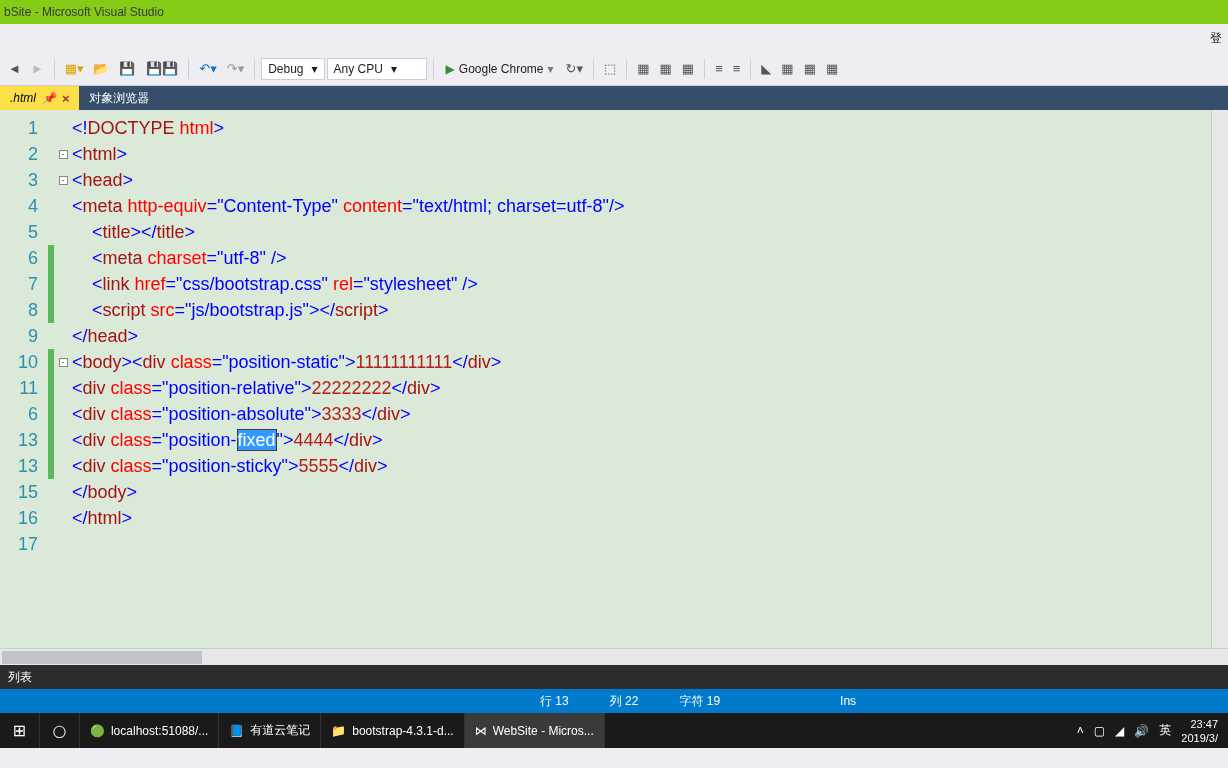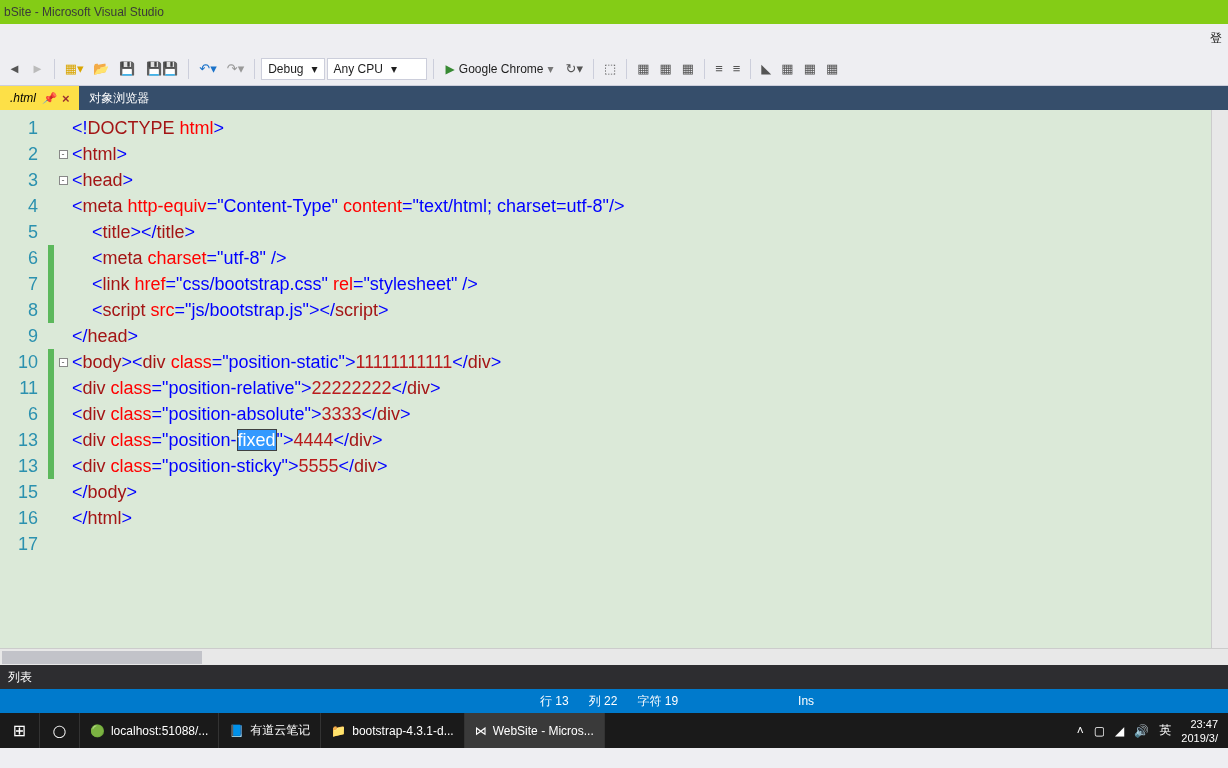--- a/index.html
+++ b/index.html
@@ -46,21 +46,21 @@
 .c-blue { color: #0000ff; }
 .c-brown { color: #a31515; }
 .c-red { color: #ff0000; }
 .c-text { color: #b91c1c; }
 .c-str { color: #0000ff; }
 .sel { background: #3399ff; color: #fff; border: 1px solid #404040; }
 
 .bottom-panel { height: 24px; background: #2d2d30; color: #fff; display: flex; align-items: center; padding-left: 8px; font-size: 12px; }
 
 .status-bar { height: 24px; background: #007acc; color: #fff; display: flex; align-items: center; font-size: 12px; padding: 5px 10px; }
-.status-bar .sb-item { margin-left: 20px; }
+.status-bar .sb-item { margin-left: 41px; }
 .status-bar .sb-first { margin-left: 530px; }
 
 .taskbar { height: 35px; background: #1a1a1a; display: flex; align-items: stretch; color: #fff; font-size: 12px; }
 .task-item { display: flex; align-items: center; gap: 6px; padding: 0 10px; border-right: 1px solid #333; cursor: default; }
 .task-item.active { background: #3a3a3a; }
 .task-item.start { width: 40px; justify-content: center; font-size: 16px; }
 .task-item.circle { width: 40px; justify-content: center; }
 .tray { margin-left: auto; display: flex; align-items: center; gap: 10px; padding: 0 10px; font-size: 12px; }
 .tray .clock { text-align: right; line-height: 14px; font-size: 11px; }
 </style>

